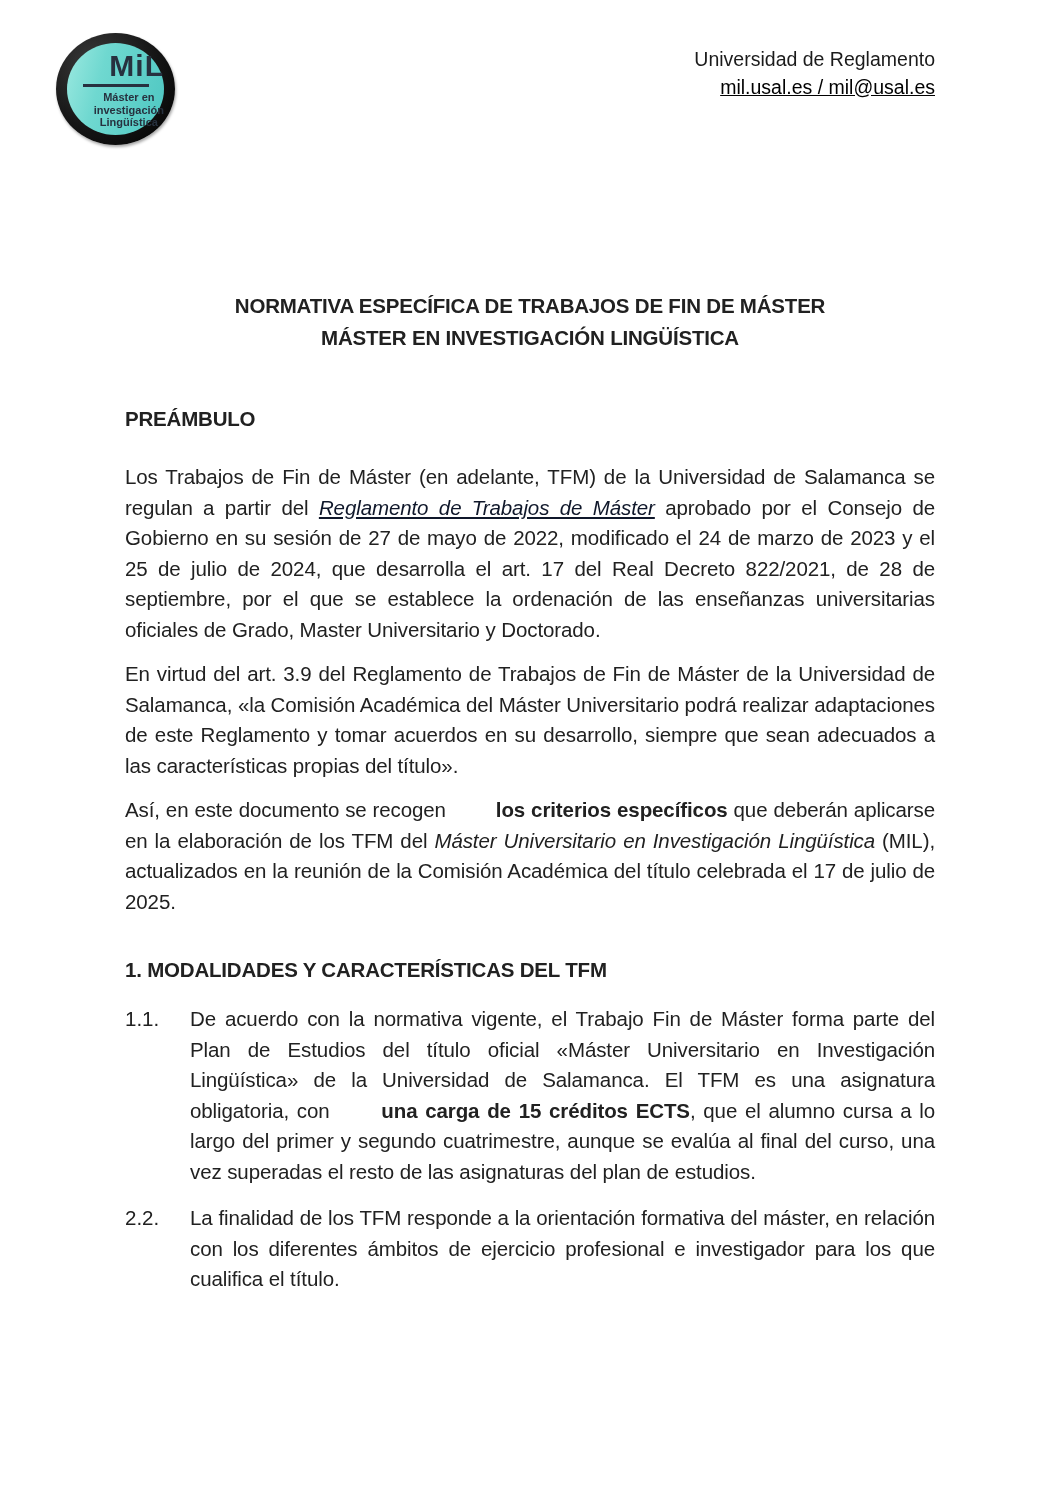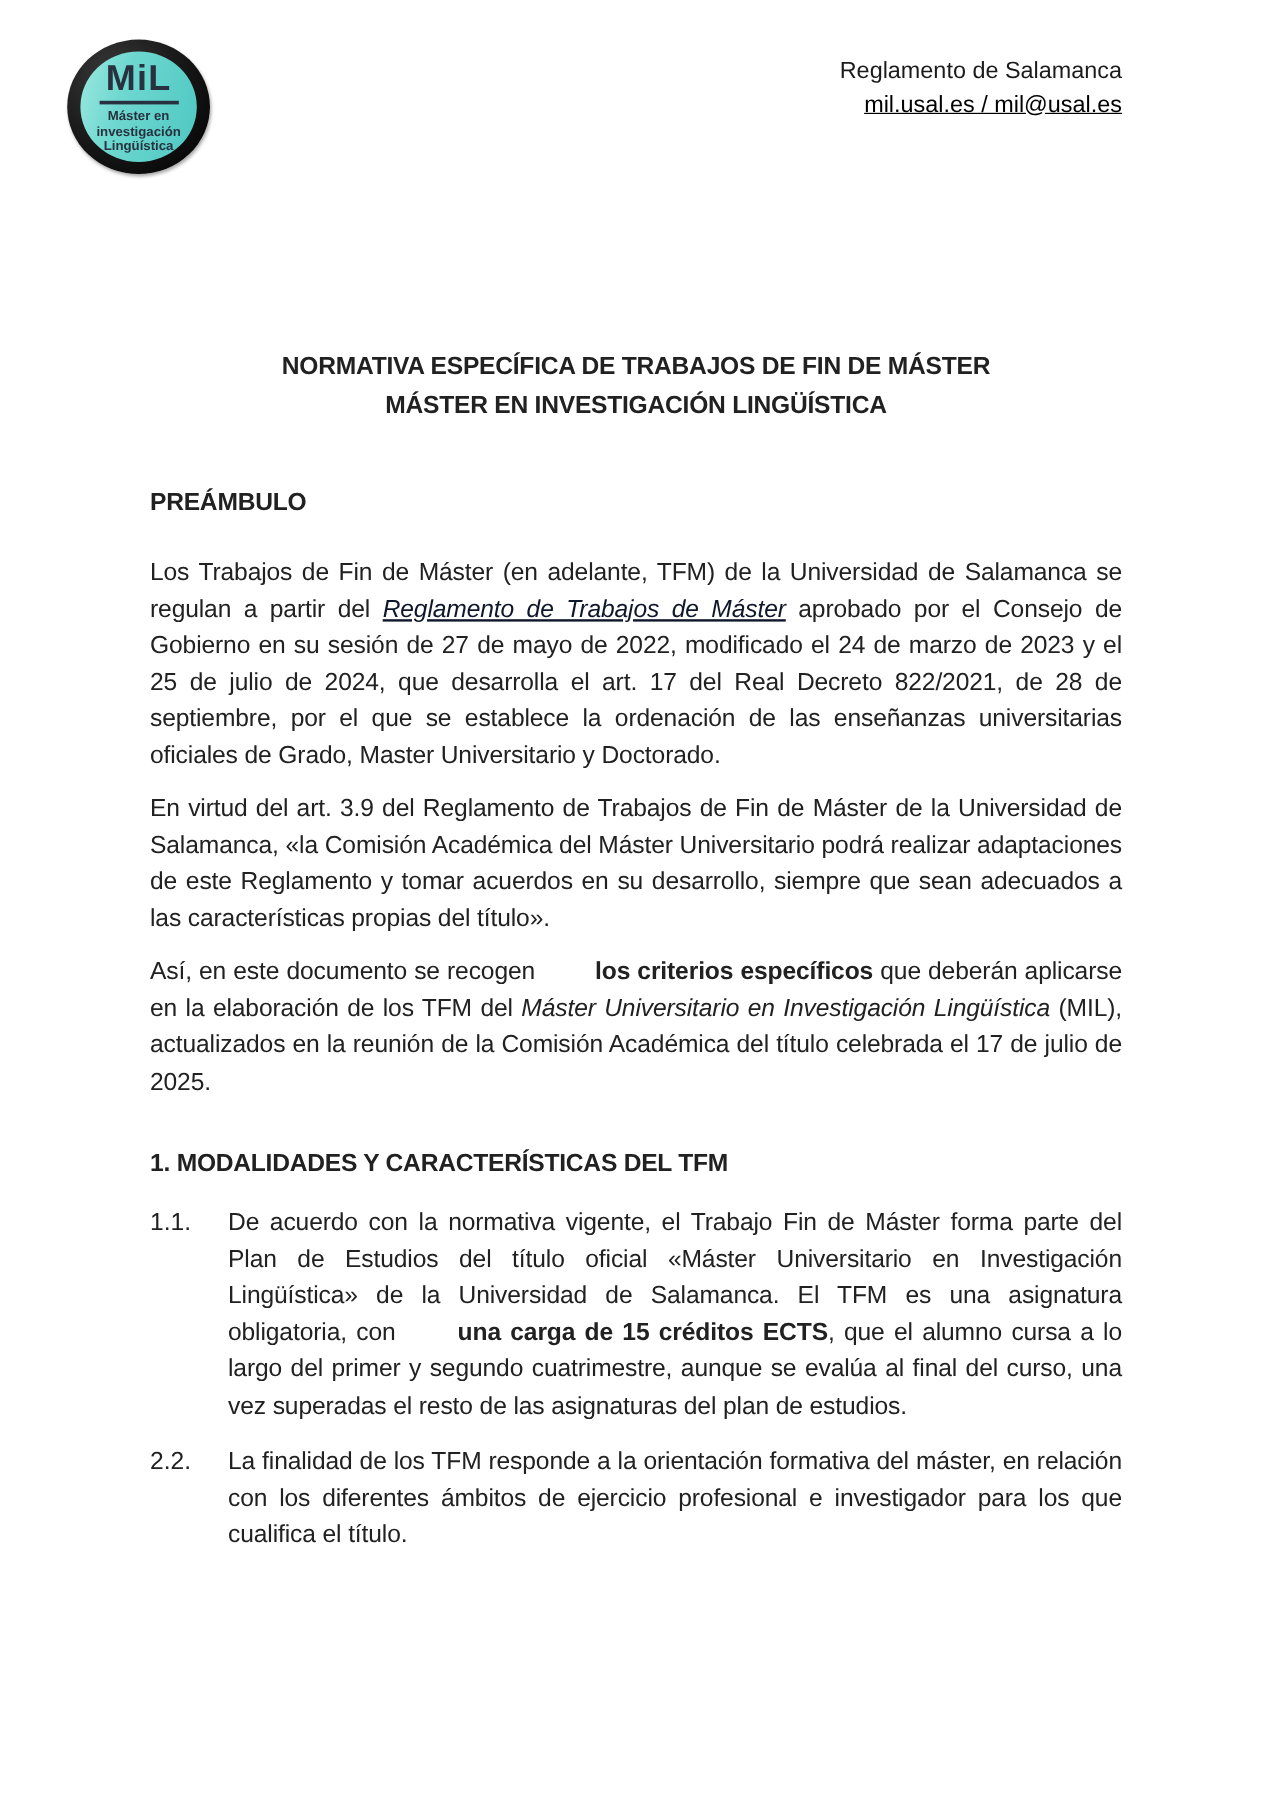--- a/index.html
+++ b/index.html
@@ -22,21 +22,21 @@
     border-radius: 50%;
     background: radial-gradient(circle at 32% 28%, #3a3a3a 0%, #151515 55%, #000000 100%);
     display: flex; align-items: center; justify-content: center;
     box-shadow: 1px 2px 3px rgba(0,0,0,0.35);
   }
   .logo-inner {
     width: 97px; height: 92px;
     border-radius: 50%;
     background: linear-gradient(105deg, #9ce9e0 0%, #6fd8d0 35%, #4ec7c2 100%);
     color: #27313f;
-    display: flex; flex-direction: column; align-items: center; justify-content: center;
+    display: flex; flex-direction: column; align-items: flex-end; justify-content: center;
     text-align: center;
   }
   .logo-acronym {
     font-size: 30px; font-weight: bold; letter-spacing: 1px;
     line-height: 30px; margin-top: 2px;
   }
   .logo-rule { width: 66px; height: 3px; background: #27313f; margin: 3px auto 4px; }
   .logo-caption { font-size: 11px; font-weight: bold; line-height: 12.5px; }
 
   .header-text {
@@ -119,21 +119,21 @@
       <div class="logo-rule"></div>
       <div class="logo-caption">
         <div>Máster en</div>
         <div>investigación</div>
         <div>Lingüística</div>
       </div>
     </div>
   </div>
 
   <div class="header-text">
-    <div>Reglamento de Salamanca</div>
+    <div>Universidad de Reglamento</div>
     <div>
       <a class="header-link">mil.usal.es / mil@usal.es</a>
     </div>
   </div>
 
   <div class="content">
 
     <div class="doc-title">
       <div>NORMATIVA ESPECÍFICA DE TRABAJOS DE FIN DE MÁSTER</div>
       <div>MÁSTER EN INVESTIGACIÓN LINGÜÍSTICA</div>

